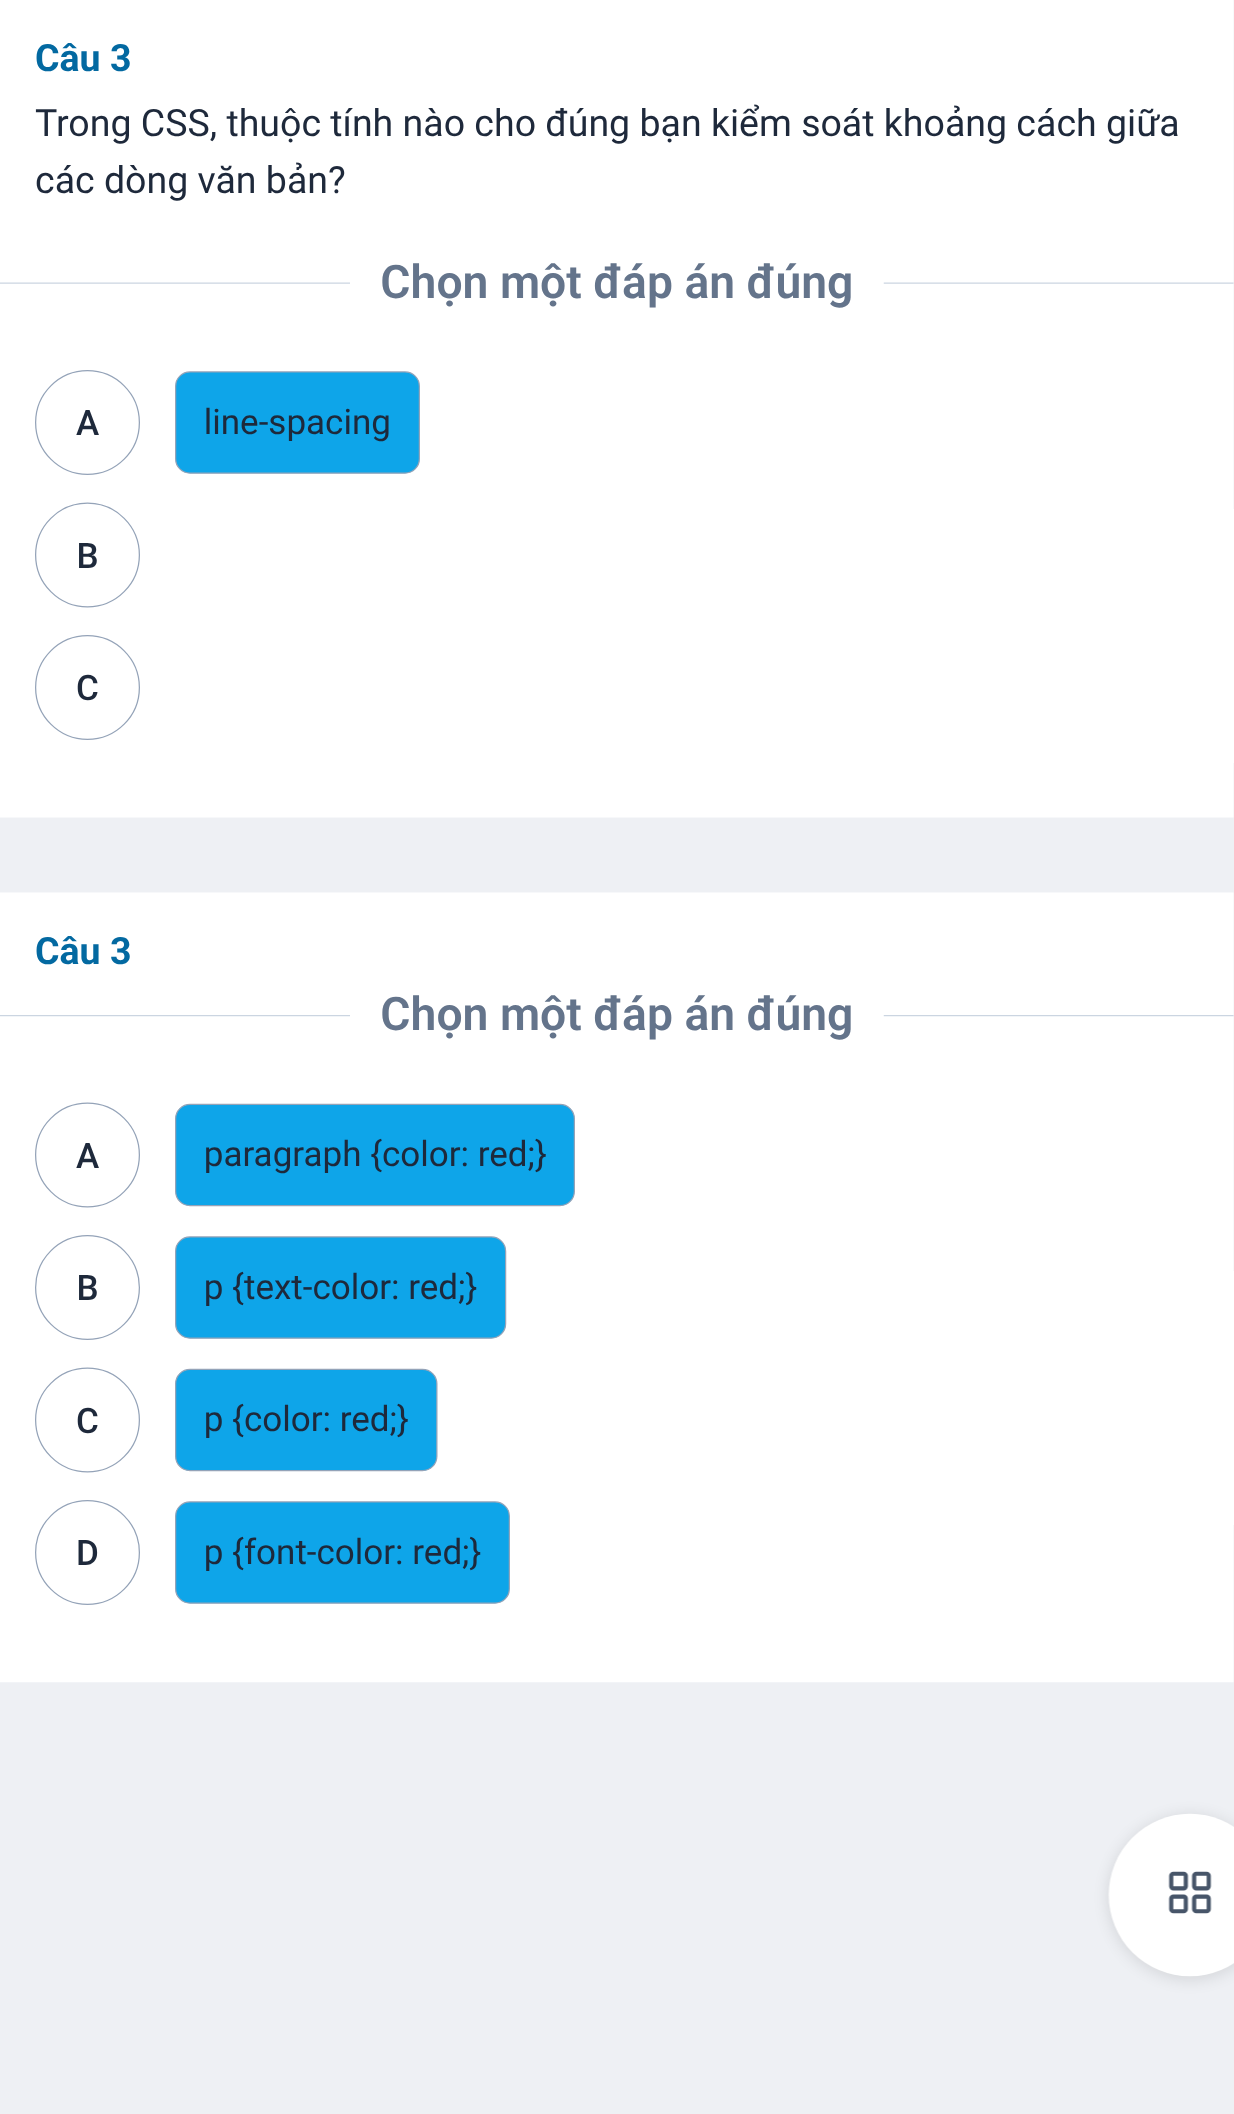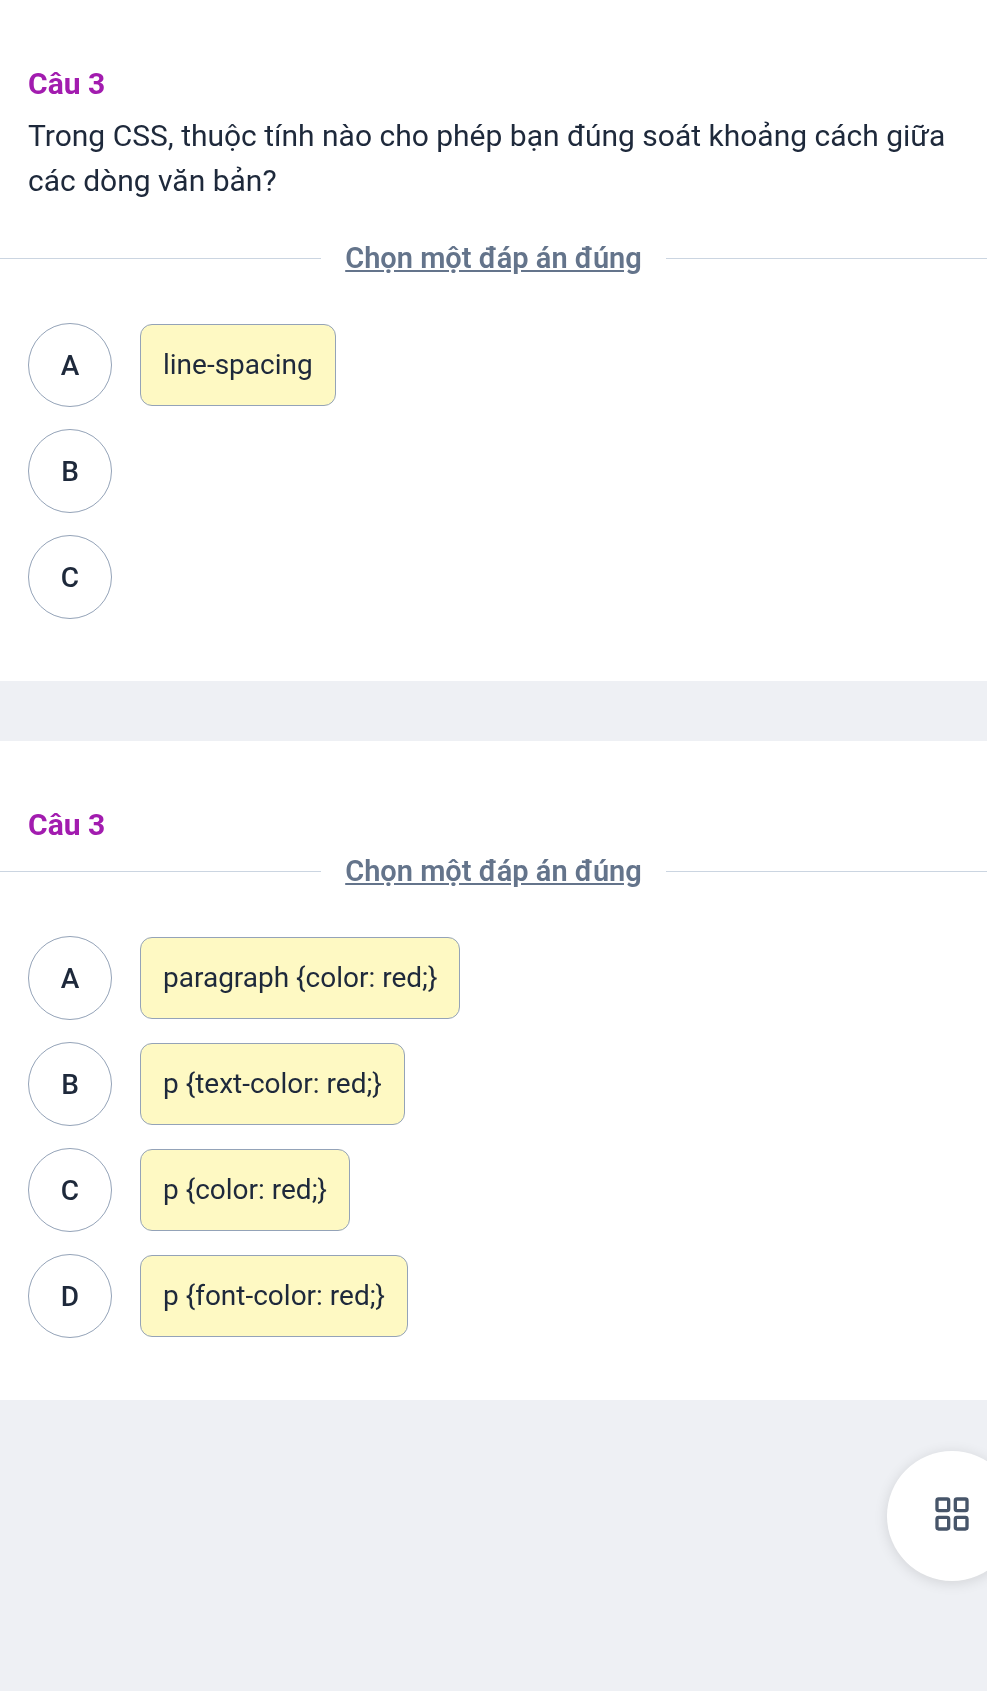--- a/index.html
+++ b/index.html
@@ -10,23 +10,22 @@
     color: #1e293b;
   }
   .card {
     background: #ffffff;
     padding: 30px 28px 40px 28px;
     margin-bottom: 60px;
   }
   .q-title {
     font-size: 30px;
     font-weight: 700;
-    color: #a21caf;
+    color: #0369a1;
     margin-bottom: 12px;
-    margin-top: 36px;
   }
   .q-text {
     font-size: 30px;
     font-weight: 400;
     color: #1e293b;
     line-height: 1.5;
     margin-bottom: 38px;
   }
   .divider-row {
     display: flex;
@@ -35,24 +34,23 @@
     margin-left: -28px;
     margin-right: -28px;
   }
   .divider-line {
     flex: 1;
     height: 1px;
     background: #cbd5e1;
   }
   .divider-label {
     padding: 0 24px;
-    font-size: 29px;
+    font-size: 37px;
     font-weight: 600;
     color: #64748b;
-    text-decoration: underline;
   }
   .option {
     display: flex;
     align-items: center;
     gap: 28px;
     margin-bottom: 22px;
   }
   .letter {
     width: 84px;
     height: 84px;
@@ -67,21 +65,21 @@
     flex-shrink: 0;
     background: #fff;
     cursor: pointer;
   }
   .answer {
     border: 1.5px solid #94a3b8;
     border-radius: 12px;
     padding: 18px 22px;
     font-size: 28px;
     color: #1e293b;
-    background: #fef9c3;
+    background: #0ea5e9;
     cursor: pointer;
     line-height: 1.6;
     white-space: pre-line;
   }
   .fab {
     position: fixed;
     right: 0;
     bottom: 110px;
     width: 130px;
     height: 130px;
@@ -94,21 +92,21 @@
     transform: translateX(30px);
     cursor: pointer;
   }
   .fab svg { width: 40px; height: 40px; }
 </style>
 </head>
 <body>
 
 <div class="card">
   <div class="q-title">Câu 3</div>
-  <div class="q-text">Trong CSS, thuộc tính nào cho phép bạn đúng soát khoảng cách giữa các dòng văn bản?</div>
+  <div class="q-text">Trong CSS, thuộc tính nào cho đúng bạn kiểm soát khoảng cách giữa các dòng văn bản?</div>
   <div class="divider-row">
     <div class="divider-line"></div>
     <div class="divider-label">Chọn một đáp án đúng</div>
     <div class="divider-line"></div>
   </div>
 
   <div class="option">
     <div class="letter">A</div>
     <div class="answer">line-spacing</div>
   </div>

